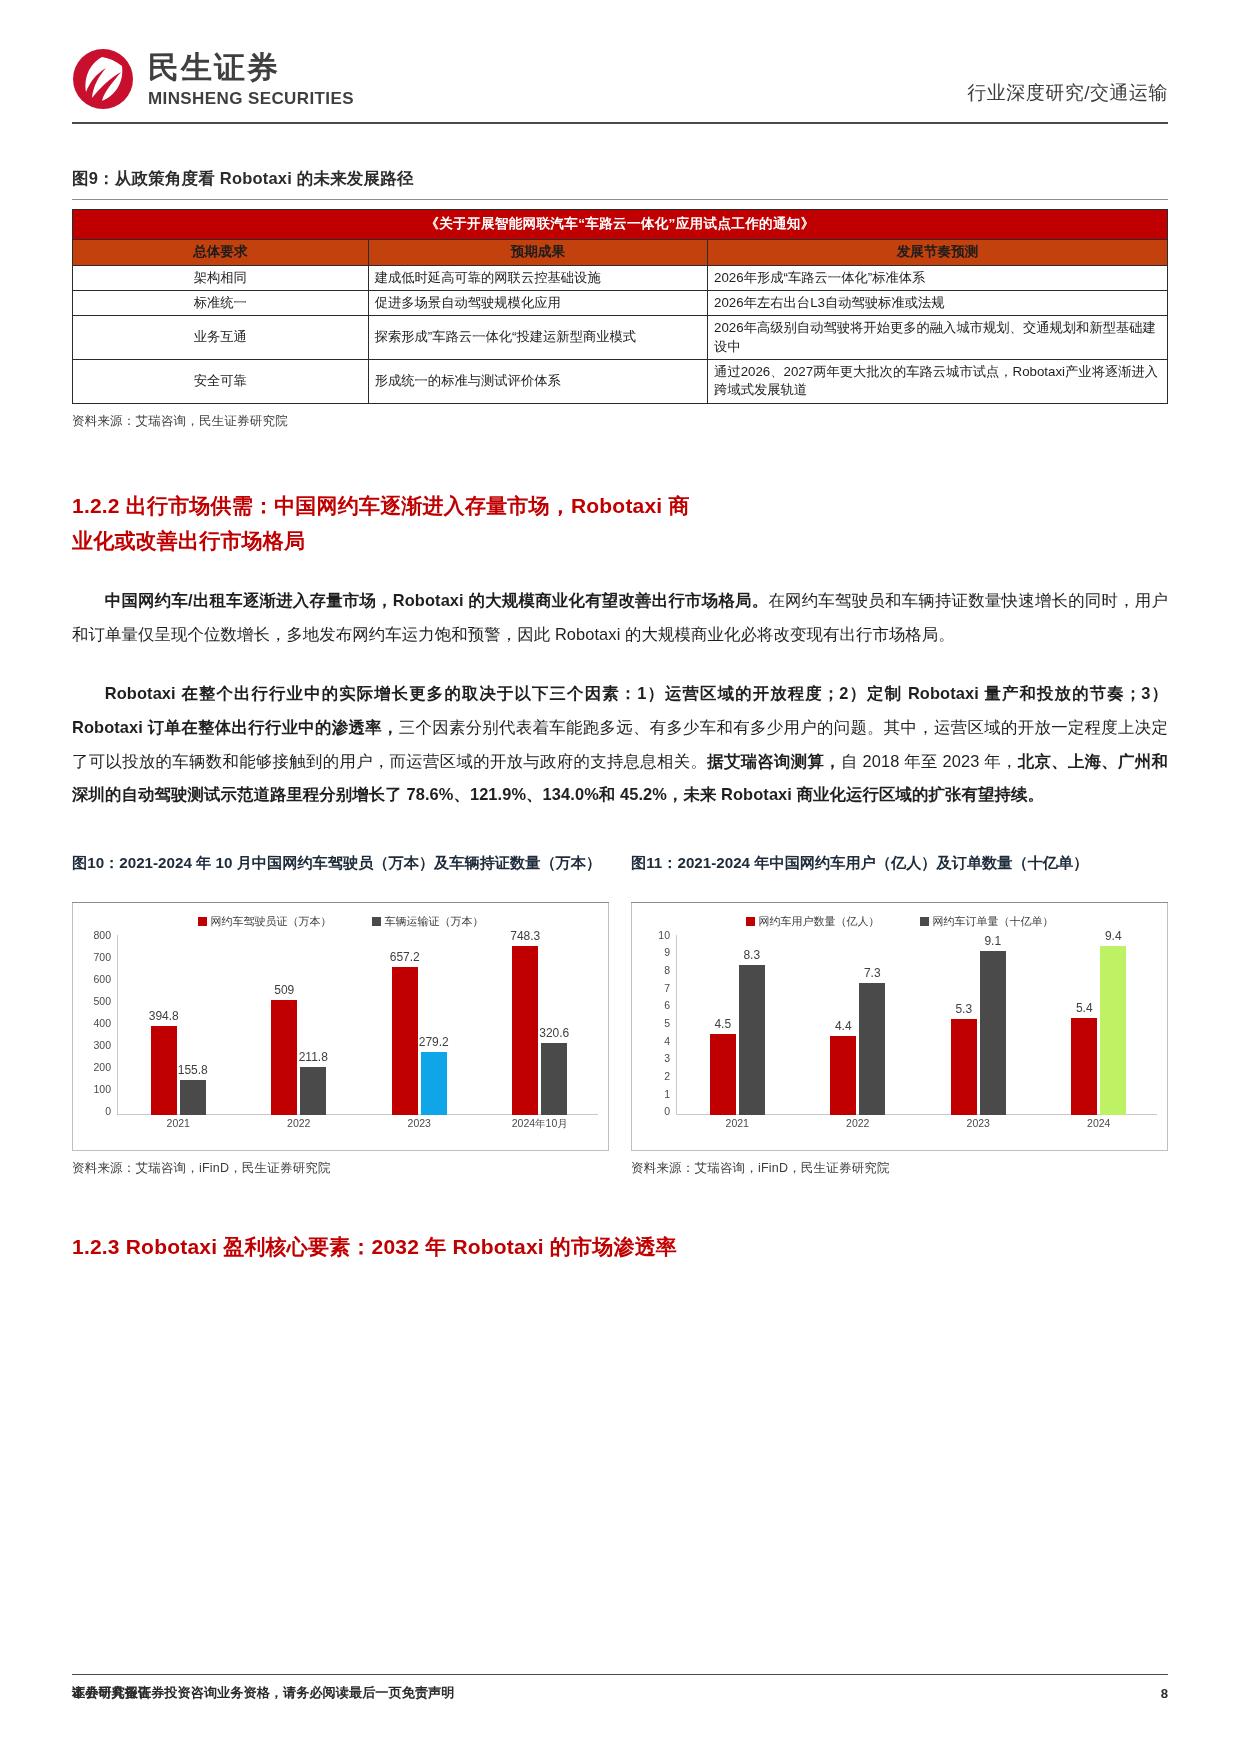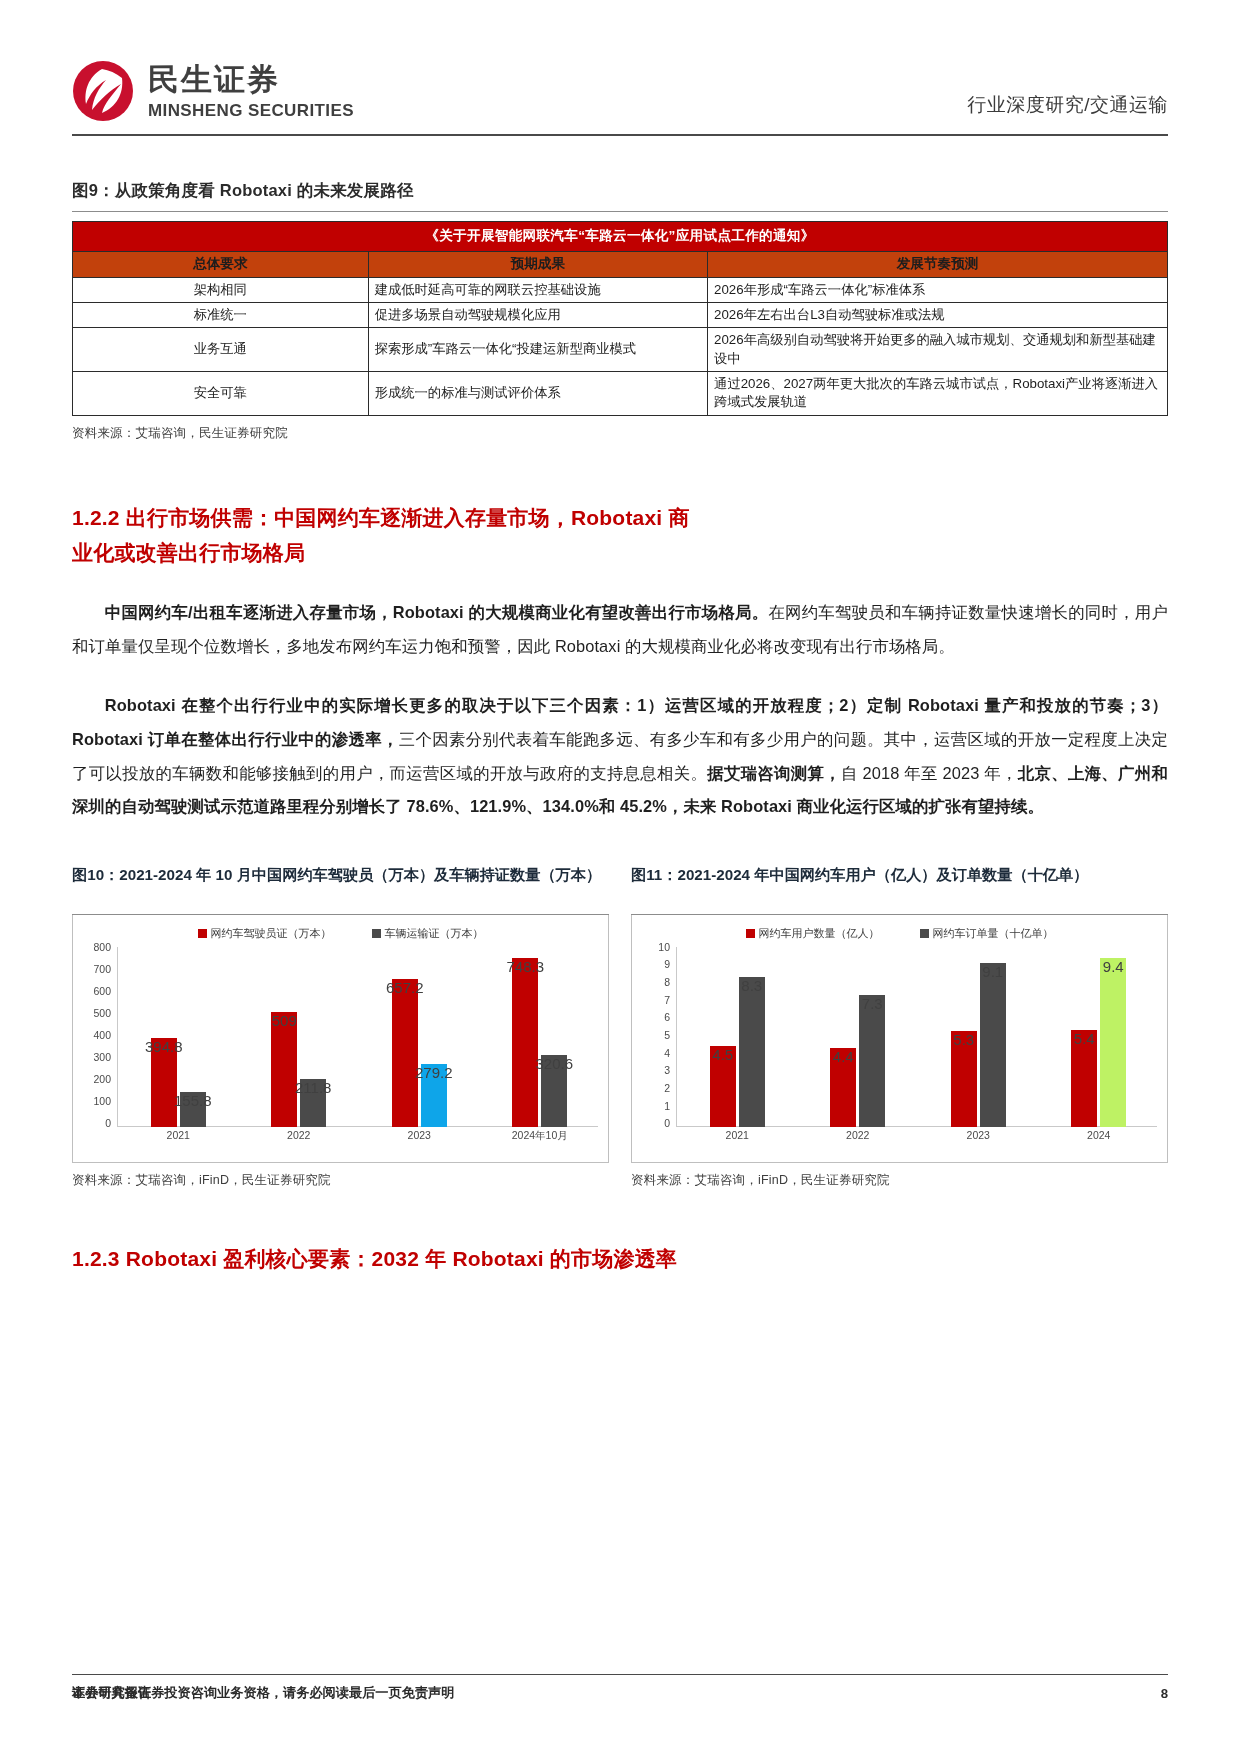--- a/index.html
+++ b/index.html
@@ -5,21 +5,21 @@
   * { box-sizing: border-box; }
   html, body { margin:0; padding:0; }
   body {
     width:1240px; height:1754px;
     background:#ffffff;
     font-family:"Liberation Sans","DejaVu Sans",sans-serif;
     color:#231f20;
     position:relative;
     overflow:hidden;
   }
-  .page { position:relative; width:1240px; height:1754px; padding:14px 72px;border-radius:12px; }
+  .page { position:relative; width:1240px; height:1754px; padding:2px 72px;border-radius:12px; }
 
   
   .header { display:flex; align-items:flex-end; justify-content:space-between;
             padding-top:46px; }
   .brand { display:flex; align-items:center; gap:14px; }
   .logo-mark { width:62px; height:62px; position:relative; }
   .logo-text { display:flex; flex-direction:column; line-height:1; }
   .logo-cn { font-size:31px; font-weight:bold; letter-spacing:2px; color:#3f3f3f;
              font-family:"DejaVu Sans","Liberation Sans",sans-serif; }
   .logo-en { font-size:17px; font-weight:bold; letter-spacing:0.4px; color:#3f3f3f;
@@ -71,21 +71,21 @@
   .ylab { position:absolute; left:0; width:34px; text-align:right; font-size:10.5px;
           color:#4a4a4a; transform:translateY(-50%); }
   .axis-v { position:absolute; left:40px; top:0; bottom:16px; width:1px; background:#c9c9c9; }
   .axis-h { position:absolute; left:40px; right:6px; bottom:16px; height:1px; background:#c9c9c9; }
   .bars { position:absolute; left:41px; right:4px; top:0; bottom:16px;
           display:flex; align-items:flex-end; }
   .grp { flex:1 1 0; display:flex; align-items:flex-end; justify-content:center; gap:3px;
          height:100%; position:relative; }
   .bar { width:26px; position:relative; }
   .bar .val { position:absolute; left:50%; transform:translate(-50%,-100%); top:-3px;
-              font-size:15px; color:#404040; white-space:nowrap;margin-top:20px; }
+              font-size:12px; color:#404040; white-space:nowrap; }
   .xlabels { position:absolute; left:41px; right:4px; bottom:0; height:14px; display:flex; }
   .xlabels span { flex:1 1 0; text-align:center; font-size:10.5px; color:#4a4a4a; }
 
   
   .footer { position:absolute; left:72px; right:72px; bottom:52px; }
   .footer-rule { border-bottom:1.6px solid #4a4a4a; }
   .footer-row { display:flex; justify-content:space-between; align-items:center;
                 font-size:13.2px; color:#2b2b2b; font-weight:bold; padding-top:9px; }
   .footer-mid { position:absolute; left:0; right:0; text-align:left; font-size:13.2px;
                 color:#2b2b2b; font-weight:bold; pointer-events:none; }

